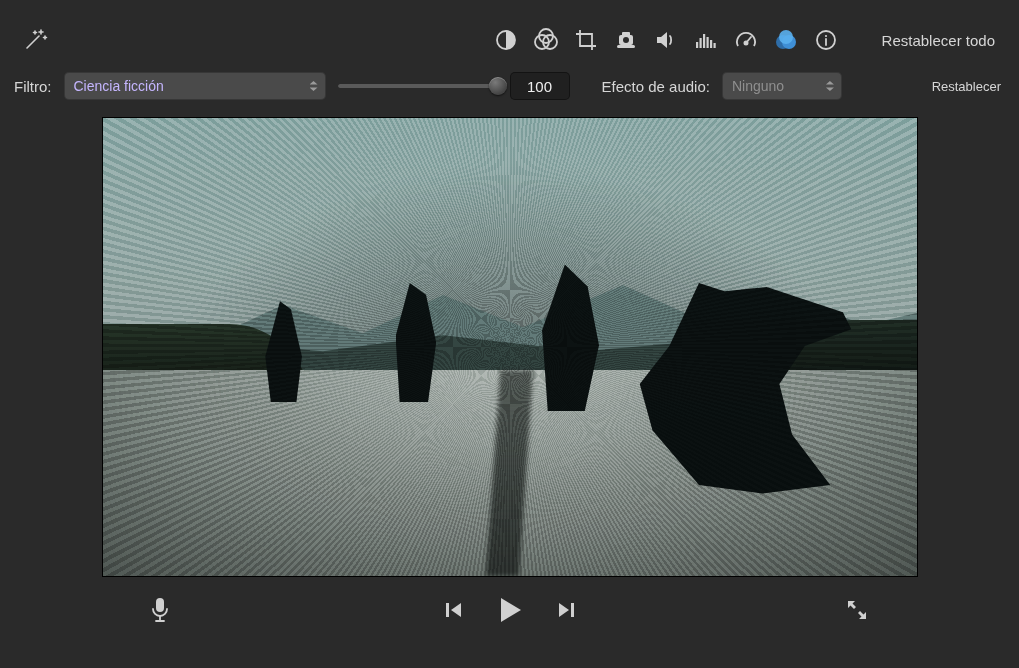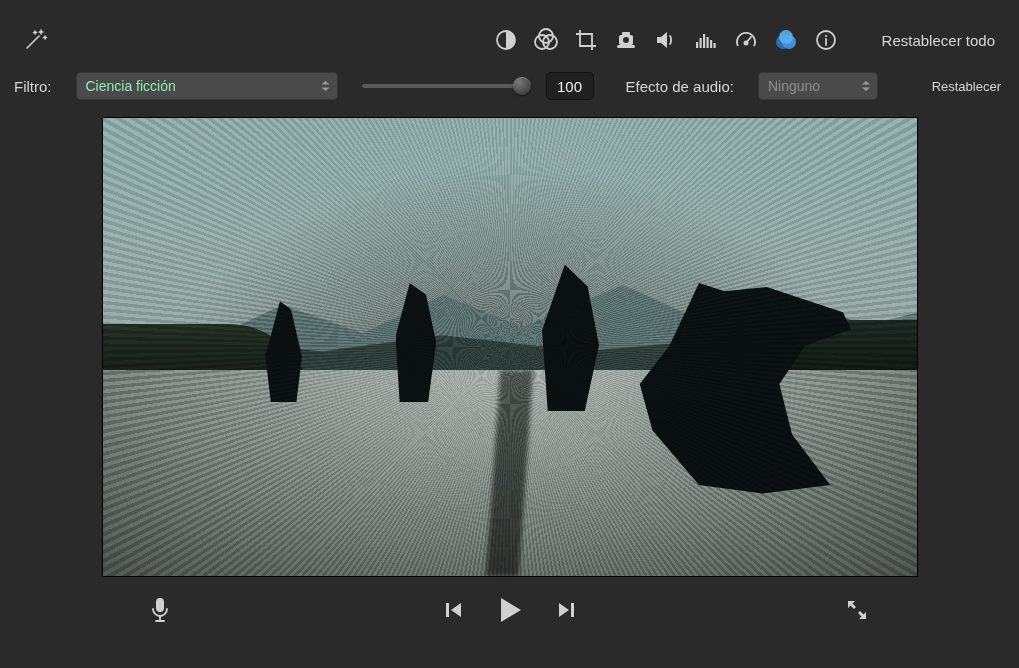--- a/index.html
+++ b/index.html
@@ -21,42 +21,42 @@
   .top-toolbar{display:flex;align-items:center;height:48px;padding:16px 16px 0 12px;}
   .top-toolbar .magic{padding:2px 10px 2px 4px;}
   .spacer-flex{flex:1;}
   .icon-btn{width:40px;height:36px;display:flex;align-items:center;justify-content:center;
     cursor:pointer;color:var(--icon);}
   .icon-btn.active{color:#4a9ff0;}
   .icon-btn svg{display:block;}
   .reset-all{color:var(--text);font-size:15px;padding:4px 8px;cursor:pointer;white-space:nowrap;}
 
   
-  .filter-bar{display:flex;align-items:center;gap:24px;padding:8px 16px 18px 14px;}
+  .filter-bar{display:flex;align-items:center;gap:12px;padding:8px 16px 18px 14px;}
   .lbl{color:var(--text);font-size:15px;}
   .dropdown{background:var(--field);border-radius:5px;height:28px;display:flex;align-items:center;
-    padding:0 26px 0 10px;position:relative;min-width:226px;cursor:pointer;color:#86efac;
+    padding:0 26px 0 10px;position:relative;min-width:226px;cursor:pointer;color:#c4b5fd;
     box-shadow:inset 0 0 0 1px rgba(0,0,0,.25);}
   .dropdown.small{min-width:84px;color:var(--text-dim);}
   .dropdown::after{content:"";position:absolute;right:8px;top:50%;width:8px;height:10px;
     transform:translateY(-50%);
     background:
       linear-gradient(var(--icon-dim),var(--icon-dim)) no-repeat;
     clip-path:polygon(50% 0,100% 35%,0 35%,50% 0, 0 65%,100% 65%,50% 100%,0 65%);
     background:var(--icon-dim);}
   .slider{position:relative;width:160px;height:22px;}
   .slider-track{position:absolute;left:0;right:0;top:50%;height:4px;transform:translateY(-50%);
     background:#1a1a1a;border-radius:2px;box-shadow:inset 0 1px 2px rgba(0,0,0,.6);}
   .slider-fill{position:absolute;left:0;top:50%;height:4px;transform:translateY(-50%);
     background:#5a5a5a;border-radius:2px;}
   .slider-knob{position:absolute;top:50%;width:18px;height:18px;border-radius:50%;
     transform:translate(-50%,-50%);
     background:radial-gradient(circle at 35% 30%,#7a7a7a,#444 70%);
     box-shadow:0 1px 2px rgba(0,0,0,.6),inset 0 1px 0 rgba(255,255,255,.25);}
-  .numbox{background:#202020;border-radius:5px;height:28px;width:48px;display:flex;align-items:center;
+  .numbox{background:#202020;border-radius:5px;height:28px;width:60px;display:flex;align-items:center;
     justify-content:center;color:#eee;font-size:15px;box-shadow:inset 0 0 0 1px rgba(0,0,0,.4);}
   .reset-btn{color:var(--text);font-size:13px;cursor:pointer;padding:2px 2px;margin-left:auto;}
 
   
   .viewer-wrap{width:100%;display:flex;justify-content:center;}
   .viewer{position:relative;width:814px;height:458px;background:#000;overflow:hidden;
     box-shadow:0 0 0 1px #000;}
   
   .sky{position:absolute;inset:0;height:58%;
     background:linear-gradient(#b7d8d5 0%,#c9e3df 40%,#dbece8 100%);}
@@ -227,21 +227,21 @@
   </div>
 
   <div class="slider">
     <div class="slider-track"></div>
     <div class="slider-fill" id="slider-fill" style="width: 100%;"></div>
     <div class="slider-knob" id="slider-knob" style="left: 100%;"></div>
   </div>
 
   <div class="numbox">100</div>
 
-  <span class="lbl" style="margin-left:8px">Efecto de audio:</span>
+  <span class="lbl" style="margin-left:20px">Efecto de audio:</span>
 
   <div class="dropdown small">
     <span>Ninguno</span>
   </div>
 
   <div class="reset-btn">Restablecer</div>
 </div>
 
 <div class="viewer-wrap">
   <div class="viewer">

